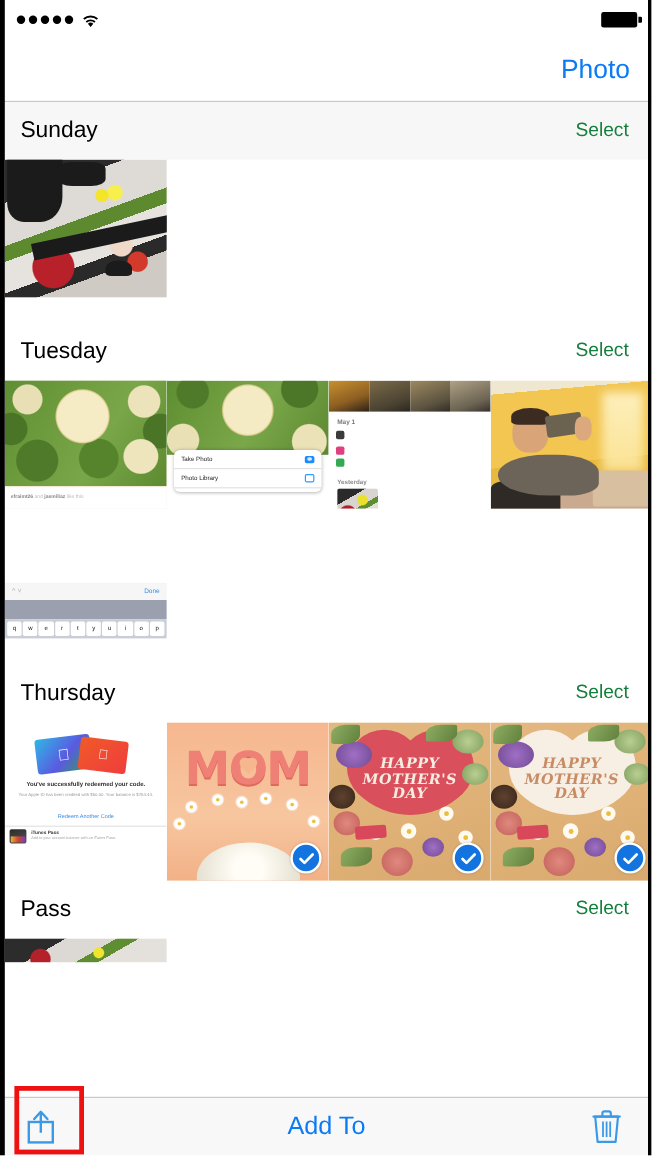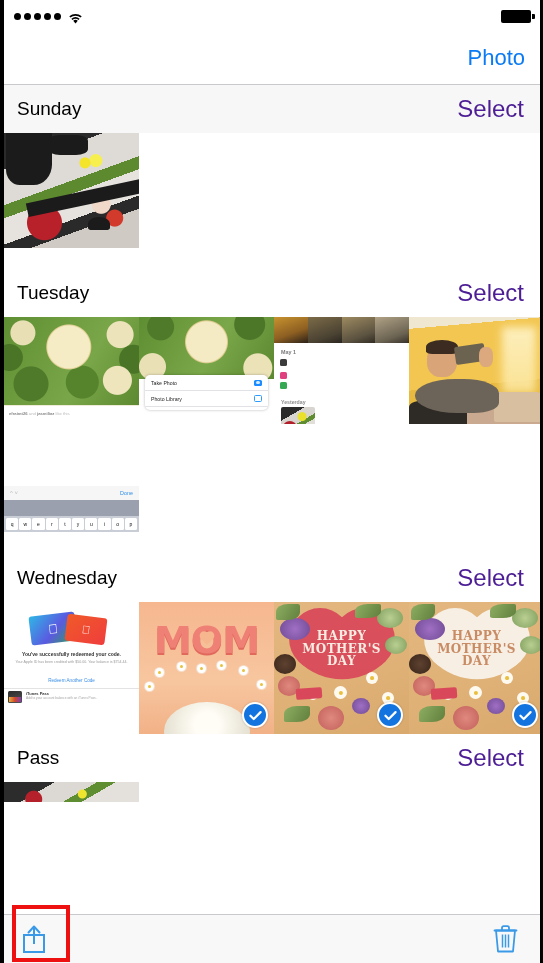--- a/index.html
+++ b/index.html
@@ -50,21 +50,21 @@
 
   
   .content{position:absolute;top:85px;left:4px;right:3px;bottom:48px;background:#fff;overflow:hidden;}
 
   .section-header{
     height:48px;display:flex;align-items:center;justify-content:space-between;
     padding:0 16px 0 13px;box-sizing:border-box;
   }
   .section-header.shaded{background:#f7f7f7;}
   .section-title{font-size:19px;color:#000;}
-  .section-select{font-size:24px;color:#4c1d95;}
+  .section-select{font-size:16px;color:#15803d;}
 
   .photo-row{display:flex;}
   .cell{position:relative;width:135px;height:106px;overflow:hidden;background:#fff;flex:0 0 auto;}
 
   
   .check{
     position:absolute;right:6px;bottom:6px;width:26px;height:26px;border-radius:50%;
     background:#1374e0;border:2px solid #fff;box-sizing:border-box;
     display:flex;align-items:center;justify-content:center;z-index:5;
     box-shadow:0 0 2px rgba(0,0,0,.25);
@@ -204,21 +204,21 @@
   .mom-heart{position:absolute;left:50%;top:32px;transform:translateX(-50%) rotate(45deg);width:9px;height:9px;background:#f6b78f;}
   .mom-heart:before,.mom-heart:after{content:"";position:absolute;width:9px;height:9px;border-radius:50%;background:#f6b78f;}
   .mom-heart:before{left:-4.5px;top:0;}
   .mom-heart:after{left:0;top:-4.5px;}
   .mom-chrys{position:absolute;left:50%;bottom:-26px;transform:translateX(-50%);width:86px;height:58px;border-radius:50%;
     background:radial-gradient(circle at 50% 40%, #fffdf6 0 22%, #f4f1e6 45%, #e8e4d6 70%, #dedacb 100%);}
   .daisy{position:absolute;width:9px;height:9px;border-radius:50%;background:#fff;box-shadow:0 0 0 1px #f5deca;}
   .daisy:after{content:"";position:absolute;left:3px;top:3px;width:3px;height:3px;border-radius:50%;background:#e8c23c;}
 
   
-  .ph-mday{width:100%;height:100%;position:relative;background:linear-gradient(160deg,#e3b780,#dfb176 60%,#d9a96d);overflow:hidden;}
+  .ph-mday{width:100%;height:100%;position:relative;background:linear-gradient(160deg,#e3b780,#dfb176 60%,#d9a96d);overflow:hidden;font-style:italic;}
   .md-heart{
     position:absolute;left:50%;top:28px;transform:translateX(-50%) rotate(-45deg);
     width:62px;height:62px;border-radius:0 0 0 100%;
   }
   .md-heart:before,.md-heart:after{content:"";position:absolute;width:62px;height:62px;border-radius:50%;}
   .md-heart:before{top:-31px;left:0;}
   .md-heart:after{top:0;right:-31px;}
   .md-pink .md-heart,.md-pink .md-heart:before,.md-pink .md-heart:after{background:#d94f5c;}
   .md-white .md-heart,.md-white .md-heart:before,.md-white .md-heart:after{background:#f7efe4;}
   .md-words{position:absolute;left:0;right:0;top:28px;text-align:center;z-index:3;
@@ -413,21 +413,21 @@
           <span style="flex:1;background:#fff;border-radius:1.5px;font-size:5px;display:flex;align-items:center;justify-content:center;color:#111">u</span>
           <span style="flex:1;background:#fff;border-radius:1.5px;font-size:5px;display:flex;align-items:center;justify-content:center;color:#111">i</span>
           <span style="flex:1;background:#fff;border-radius:1.5px;font-size:5px;display:flex;align-items:center;justify-content:center;color:#111">o</span>
           <span style="flex:1;background:#fff;border-radius:1.5px;font-size:5px;display:flex;align-items:center;justify-content:center;color:#111">p</span>
         </div>
       </div>
     </div>
   </div>
 
   <div class="section-header" style="margin-top:20px">
-    <span class="section-title">Wednesday</span>
+    <span class="section-title">Thursday</span>
     <span class="section-select">Select</span>
   </div>
 
   <div class="photo-row">
 
     <div class="cell" style="height:132px">
       <div class="ph-redeem">
         <div class="rd-cards">
           <div class="rd-c1">
               <span class="apple"></span>
@@ -546,20 +546,21 @@
 </div>
 
 <div class="toolbar">
   <div class="tb-share">
     <svg viewBox="0 0 26 30">
       <rect x="3" y="11" width="20" height="17" fill="none" stroke="#3a9ae8" stroke-width="2"></rect>
       <line x1="13" y1="3" x2="13" y2="20" stroke="#3a9ae8" stroke-width="2"></line>
       <polyline points="7.5,8.5 13,2.5 18.5,8.5" fill="none" stroke="#3a9ae8" stroke-width="2" stroke-linecap="round" stroke-linejoin="round"></polyline>
     </svg>
   </div>
+  <div class="tb-addto">Add To</div>
   <div class="tb-trash">
     <svg viewBox="0 0 25 29">
       <path d="M3 6 L22 6 L20 27 L5 27 Z" fill="none" stroke="#3a9ae8" stroke-width="1.8" stroke-linejoin="round"></path>
       <line x1="1.5" y1="6" x2="23.5" y2="6" stroke="#3a9ae8" stroke-width="1.8" stroke-linecap="round"></line>
       <path d="M9 6 V3.2 A1.6 1.6 0 0 1 10.6 1.6 H14.4 A1.6 1.6 0 0 1 16 3.2 V6" fill="none" stroke="#3a9ae8" stroke-width="1.8"></path>
       <line x1="9.5" y1="10" x2="9.5" y2="23" stroke="#3a9ae8" stroke-width="1.5"></line>
       <line x1="12.5" y1="10" x2="12.5" y2="23" stroke="#3a9ae8" stroke-width="1.5"></line>
       <line x1="15.5" y1="10" x2="15.5" y2="23" stroke="#3a9ae8" stroke-width="1.5"></line>
     </svg>
   </div>

